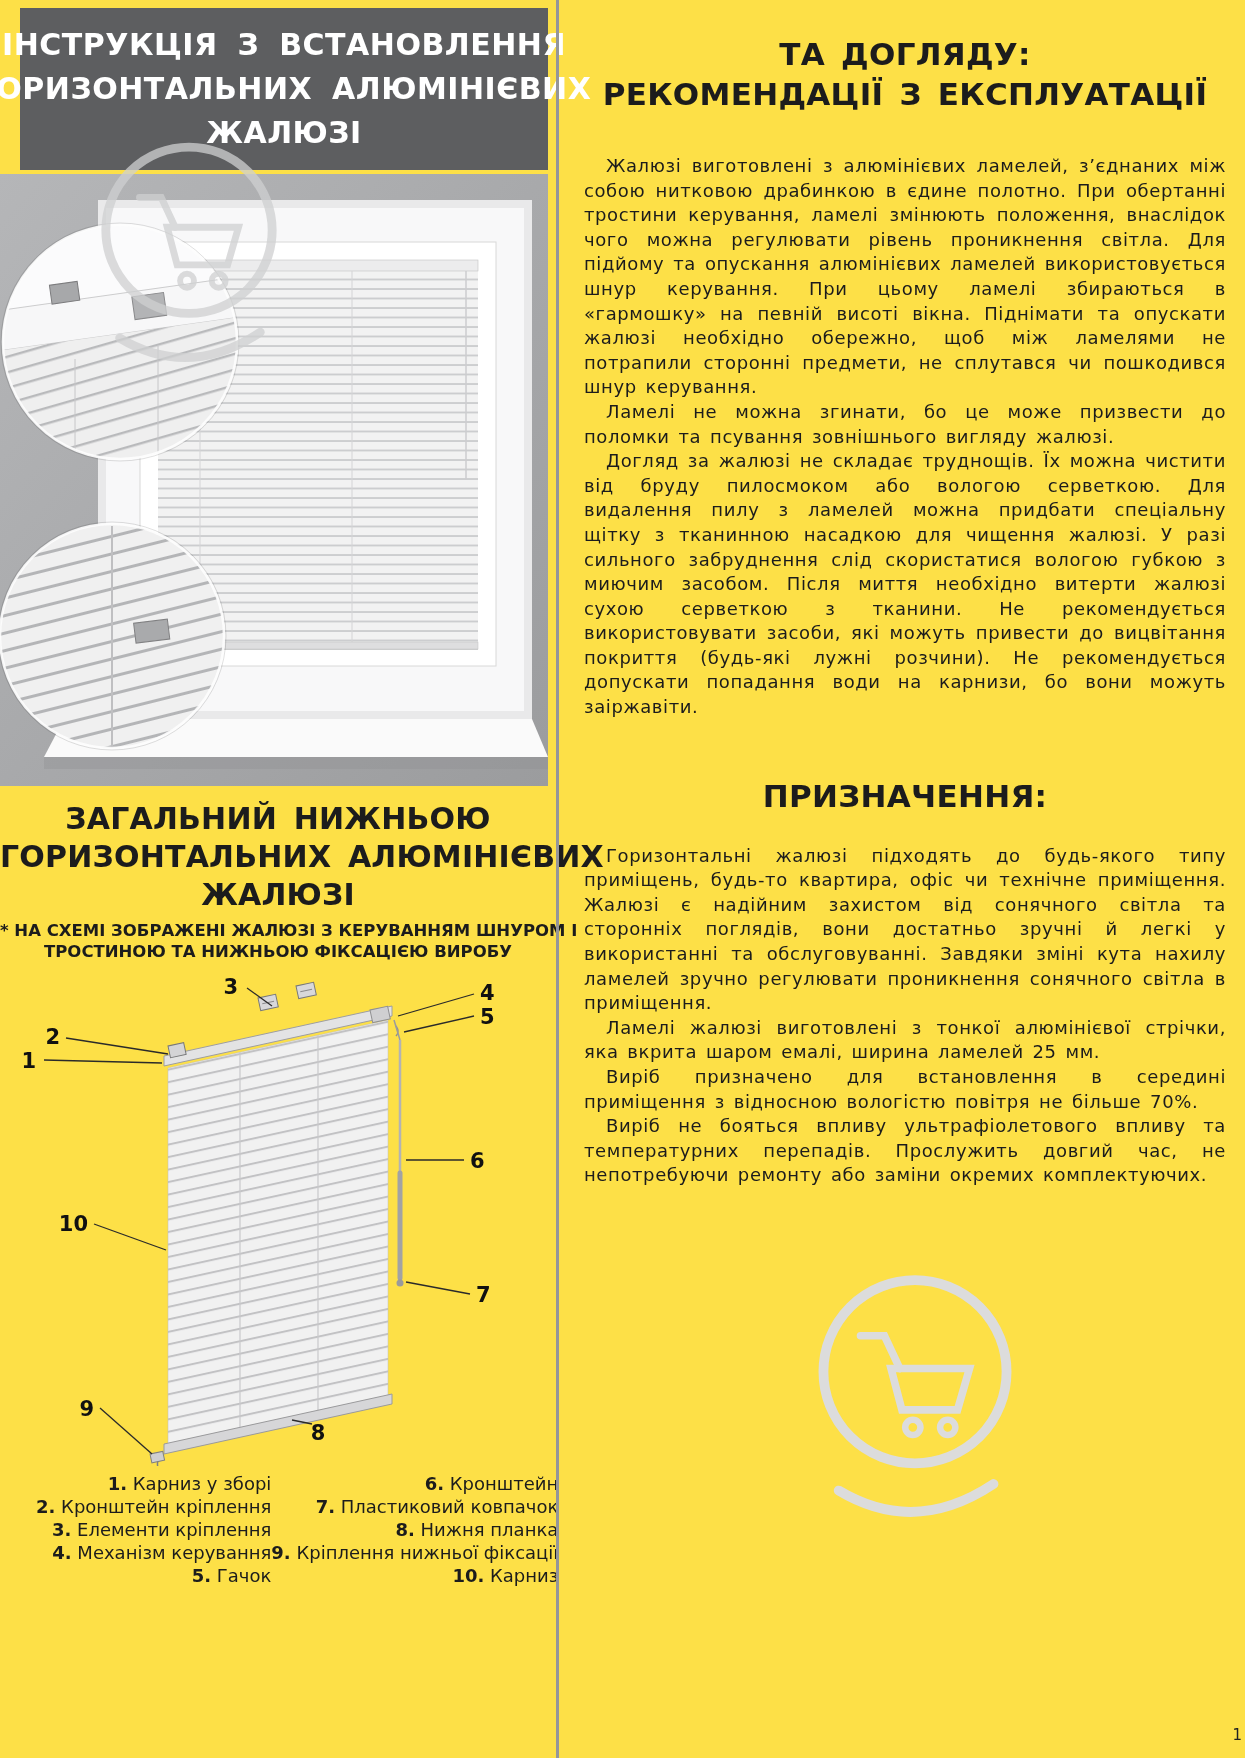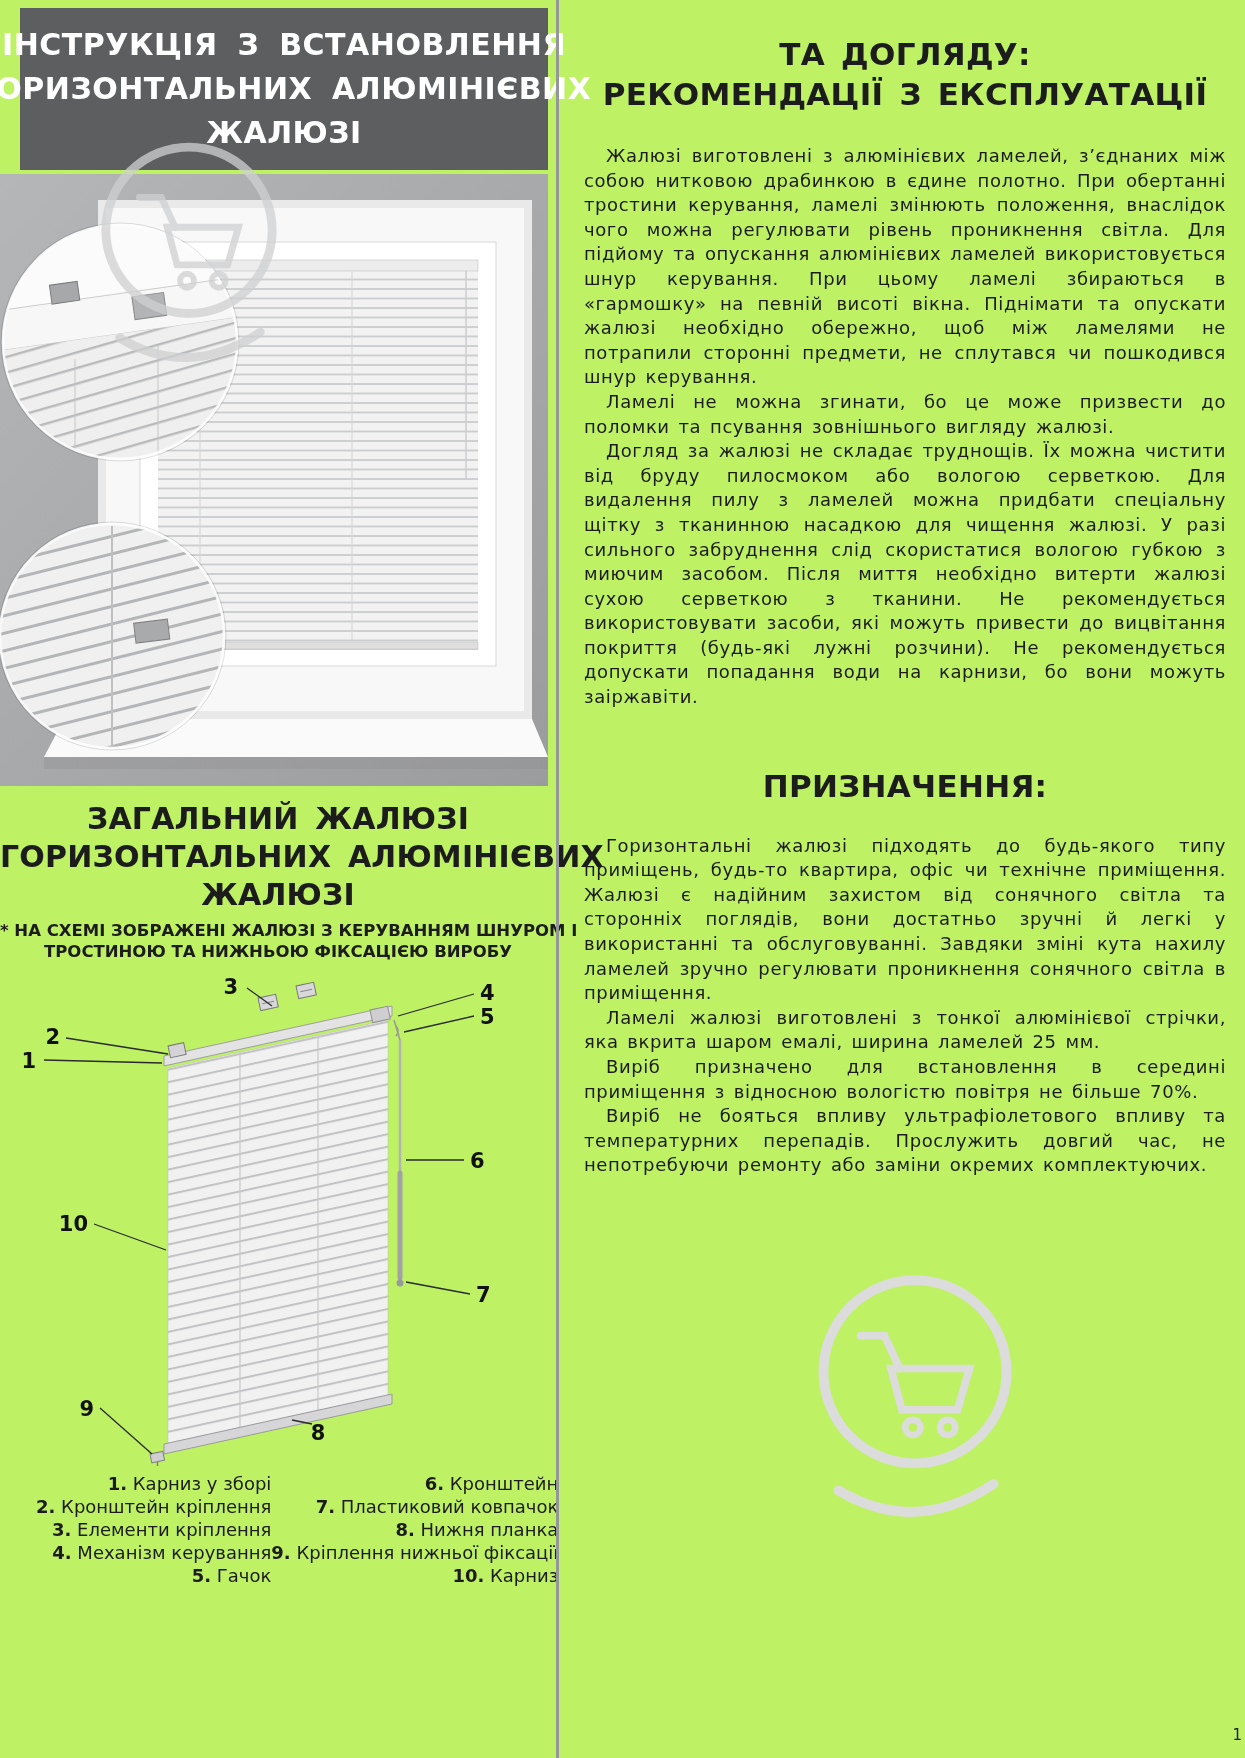--- a/index.html
+++ b/index.html
@@ -1,17 +1,17 @@
 <!DOCTYPE html>
 <html><head>
 <meta charset="utf-8">
 <style>
   html,body { margin:0; padding:0; background:#ffffff; }
   .page {
-    position:relative; width:1245px; height:1758px; background:#bef264;
+    position:relative; width:1245px; height:1758px; background:#fde047;
     font-family:"DejaVu Sans","Liberation Sans",sans-serif; color:#1c1c1c;
     overflow:hidden;
   }
   .divider { position:absolute; left:556px; top:0; width:3px; height:1758px; background:#95969a; }
 
   
   .left-col { position:absolute; left:0; top:0; width:556px; }
   .header-box {
     margin:8px 8px 0 20px; width:528px; height:162px; background:#5d5e60;
     display:flex; flex-direction:column; justify-content:center; align-items:center;
@@ -41,21 +41,21 @@
   .legend .num { font-weight:bold; }
 
   
   .right-col { position:absolute; left:584px; top:0; width:642px; }
   .care-title, .purpose-title { text-align:center; }
   .care-title { margin-top:34px; }
   .care-title .t-line, .purpose-title .t-line {
     font-weight:bold; font-size:31px; line-height:40px; letter-spacing:0.3px;
     word-spacing:5px; white-space:nowrap;
   }
-  .body-text { margin-top:30px; }
+  .body-text { margin-top:40px; }
   .body-text p {
     margin:0; text-align:justify; text-indent:22px;
     font-size:18px; line-height:24.6px; letter-spacing:0.6px; word-spacing:2.5px;
   }
   .purpose-title { margin-top:56px; }
   .purpose-text { margin-top:28px; }
 
   .page-number { position:absolute; right:3px; bottom:14px; font-size:15px; color:#222; }
 
   
@@ -156,21 +156,21 @@
             </g>
             <line x1="112" y1="352" x2="112" y2="572" stroke="#bfbfc1" stroke-width="2"></line>
           </g>
           <circle cx="112" cy="462" r="112" fill="none" stroke="#fdfdfd" stroke-width="2.5" opacity="0.9"></circle>
           <circle cx="112" cy="462" r="114" fill="none" stroke="#000000" stroke-width="1" opacity="0.12"></circle>
         </g>
       </svg>
     </div>
 
     <div class="overview-title">
-      <div class="t-line">ЗАГАЛЬНИЙ ЖАЛЮЗІ</div>
+      <div class="t-line">ЗАГАЛЬНИЙ НИЖНЬОЮ</div>
       <div class="t-line">ГОРИЗОНТАЛЬНИХ АЛЮМІНІЄВИХ</div>
       <div class="t-line">ЖАЛЮЗІ</div>
     </div>
     <div class="overview-note">
       <div class="n-line">* НА СХЕМІ ЗОБРАЖЕНІ ЖАЛЮЗІ З КЕРУВАННЯМ ШНУРОМ І</div>
       <div class="n-line">ТРОСТИНОЮ ТА НИЖНЬОЮ ФІКСАЦІЄЮ ВИРОБУ</div>
     </div>
 
     <div class="diagram-wrap">
       <svg viewBox="0 0 548 498" width="548" height="498">

